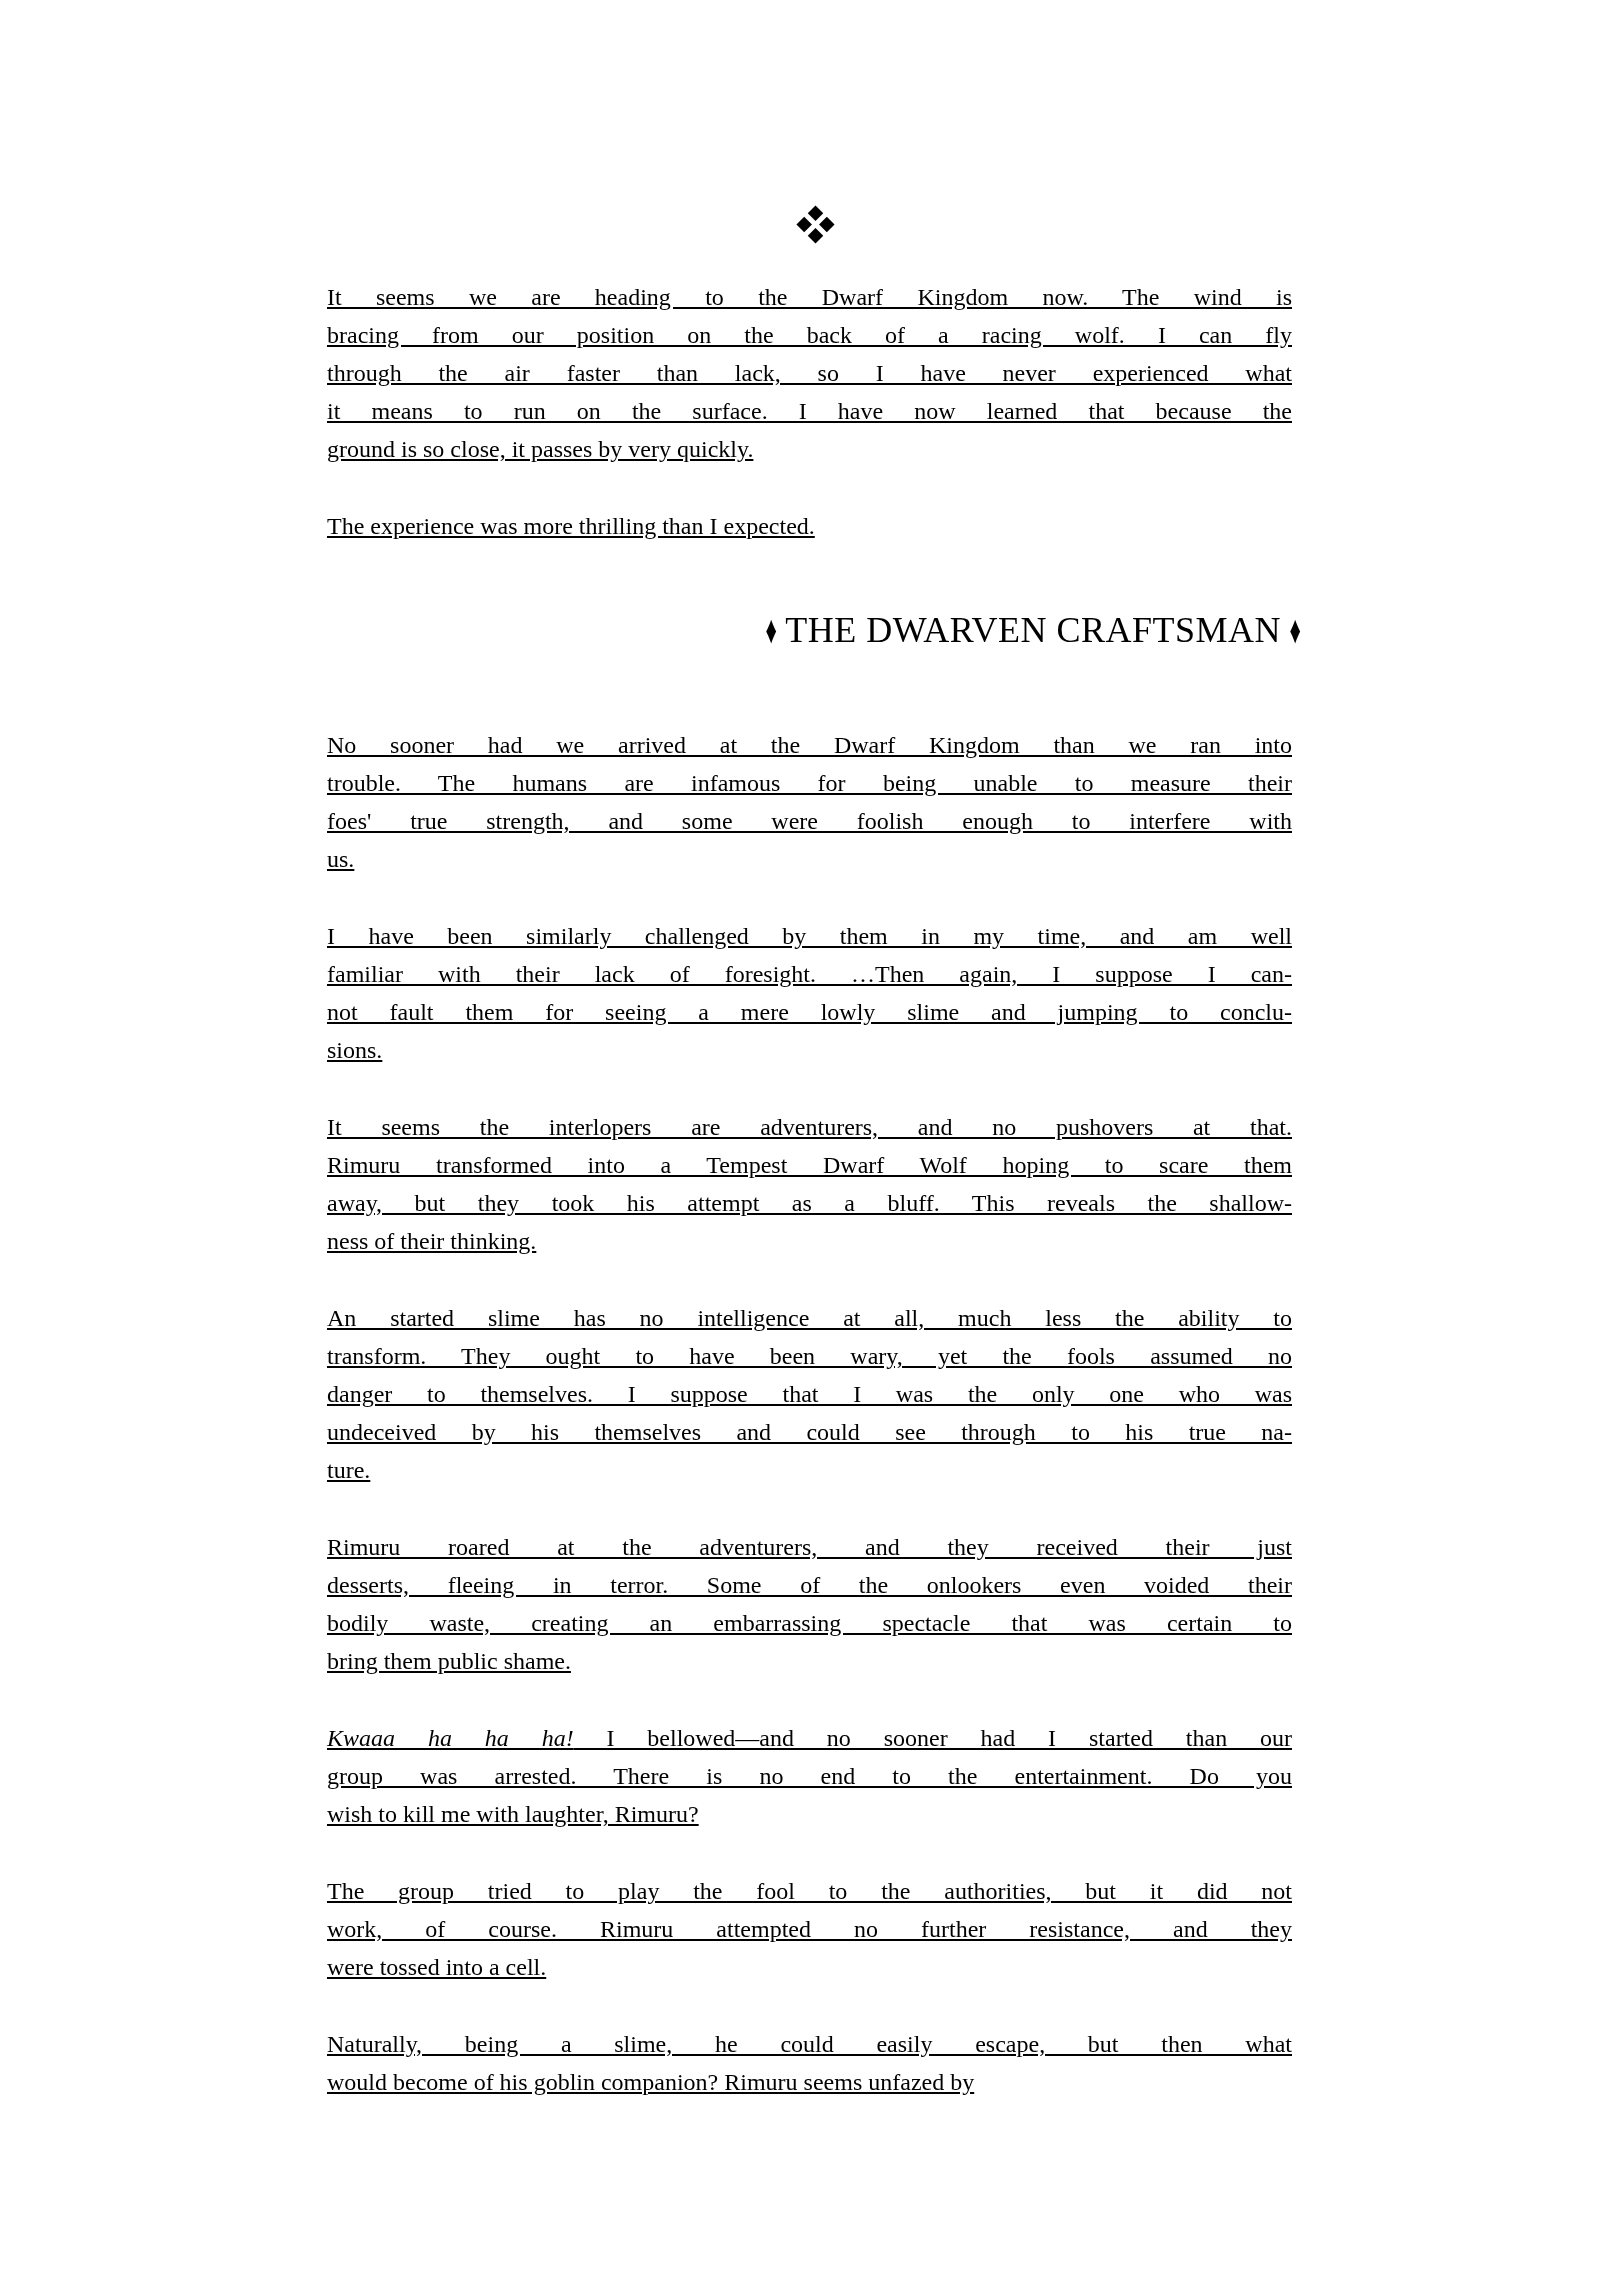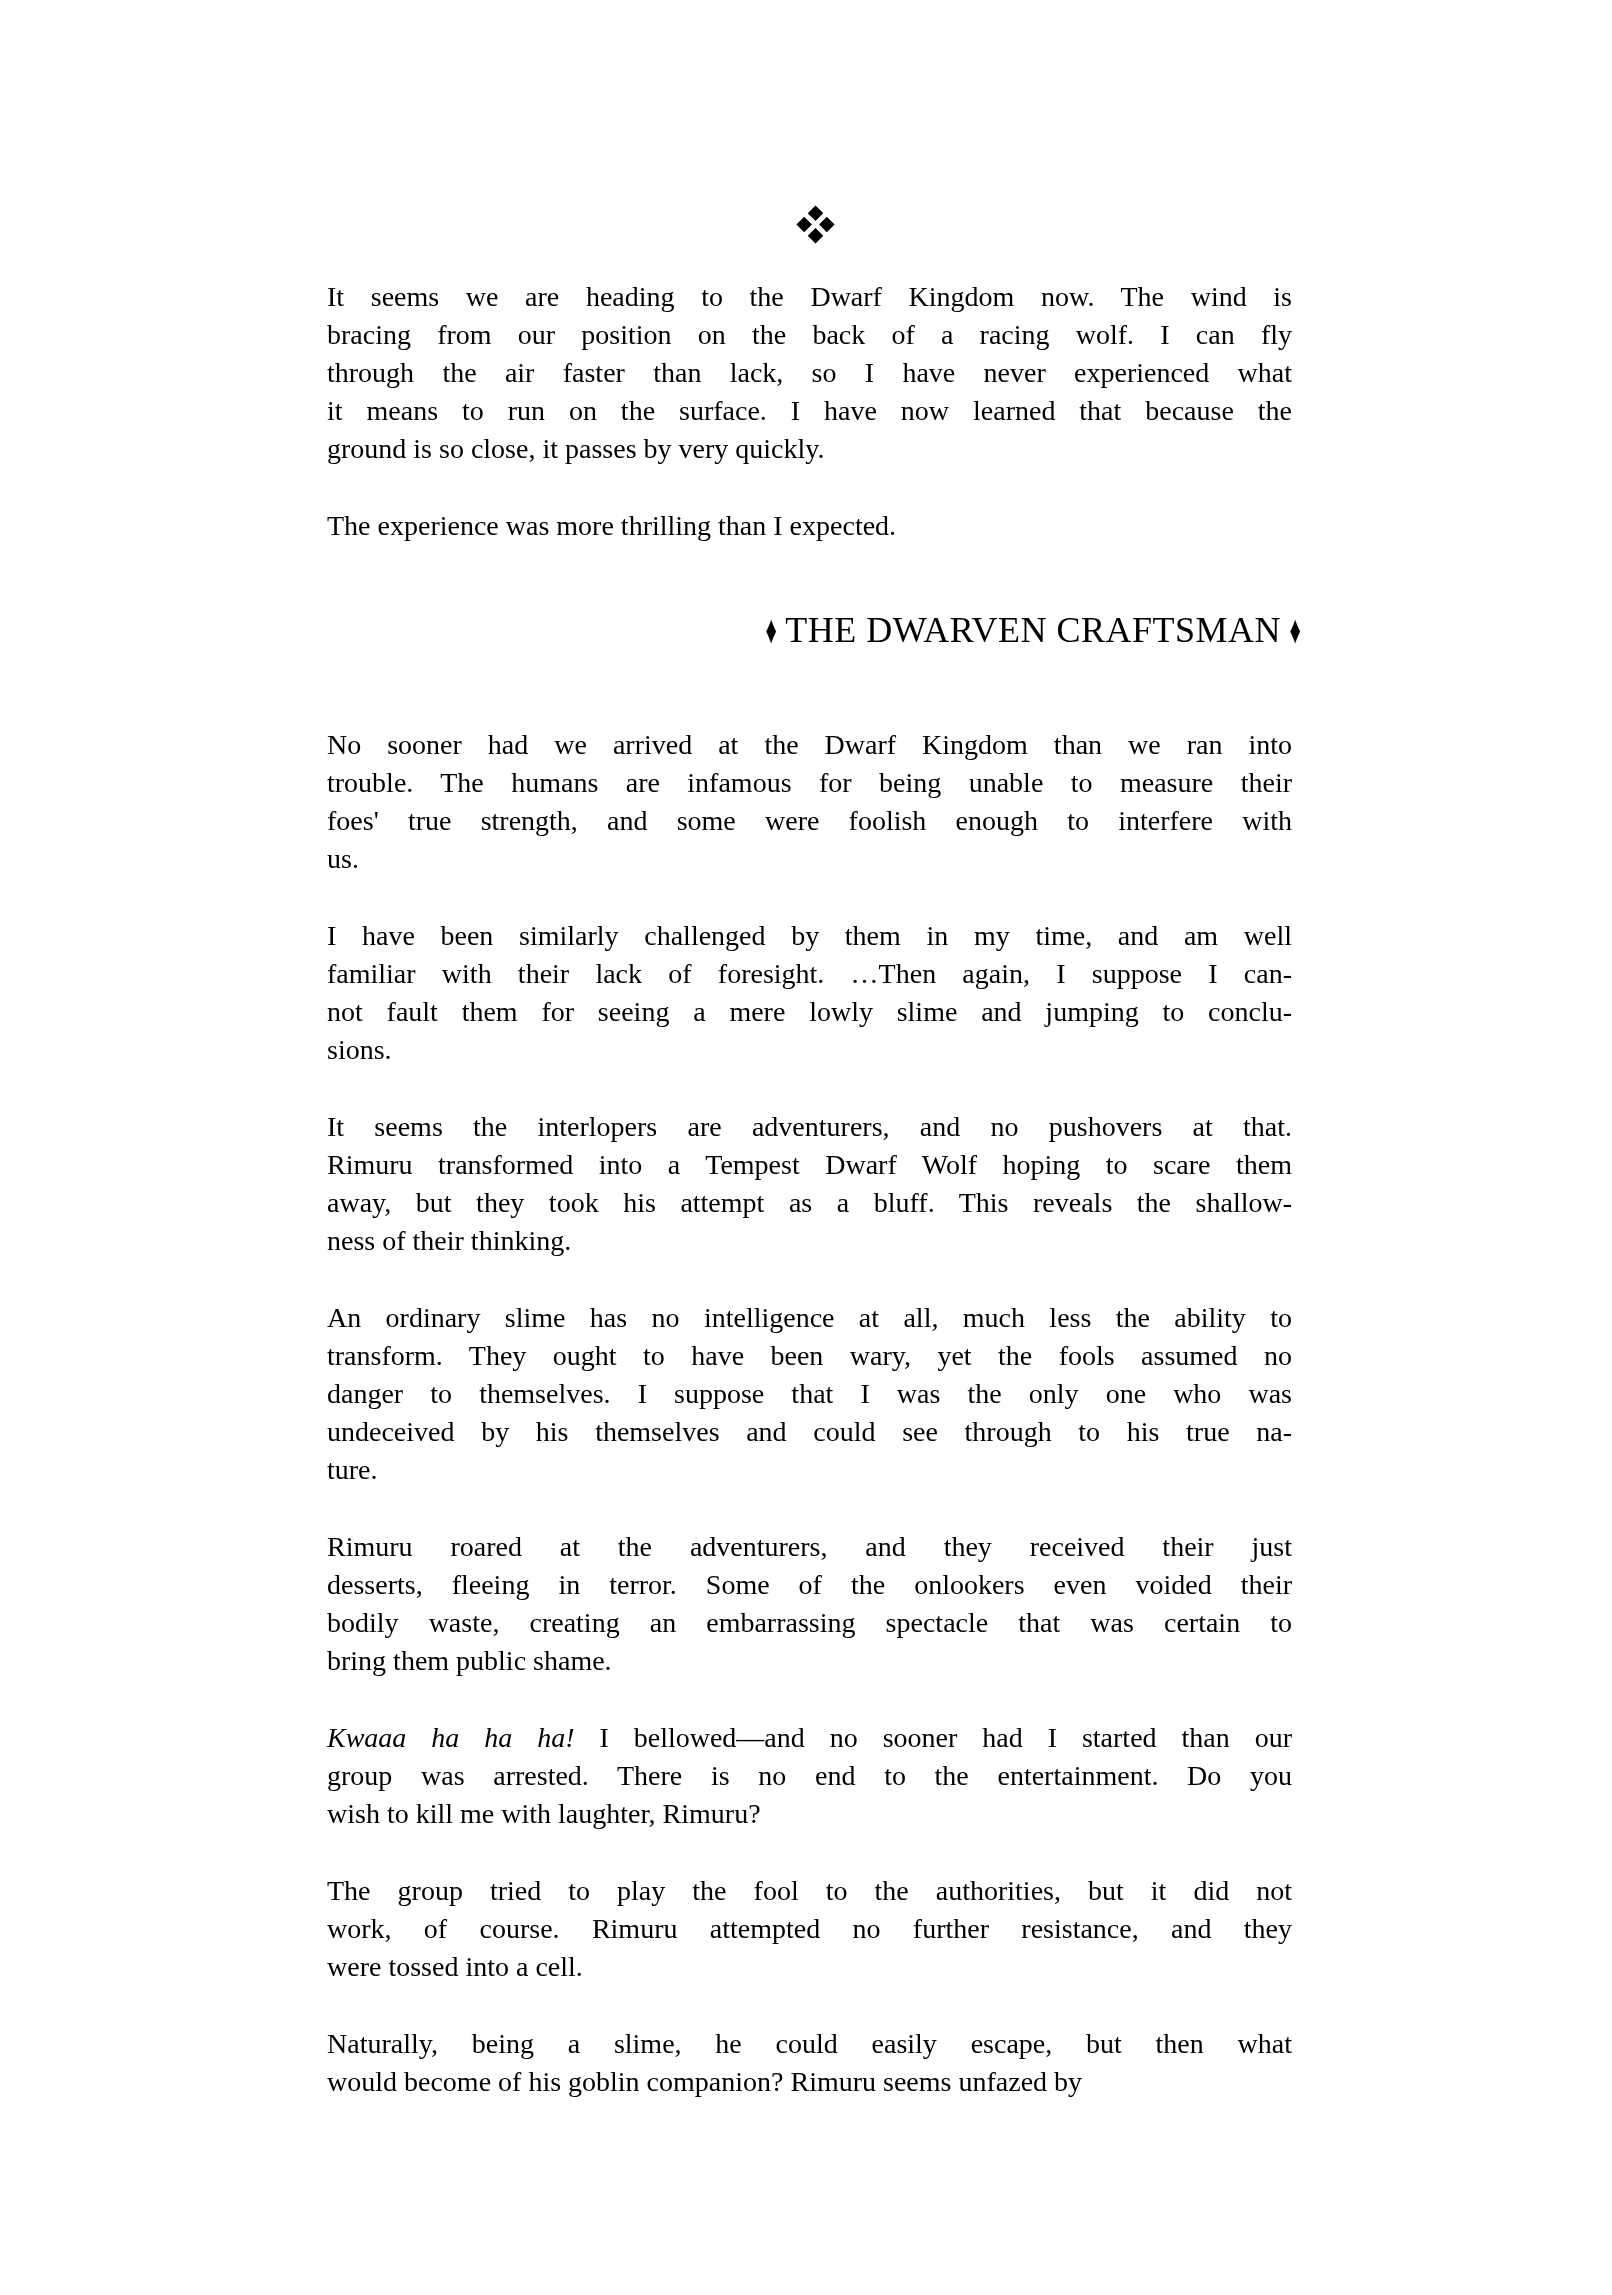--- a/index.html
+++ b/index.html
@@ -30,23 +30,24 @@
     display: grid;
     grid-template-columns: 1fr 1fr;
     grid-template-rows: 1fr 1fr;
     gap: 4.2px;
   }
   .ornament .cell {
     background: #000000;
   }
   .text-block { }
   .para {
-    font-size: 28px;
+    font-size: 24px;
     line-height: 38px;
     margin: 0 12px 39px 0;
+    text-decoration: underline;
   }
   .para:last-child { margin-bottom: 0; }
   .line {
     text-align: justify;
     text-align-last: justify;
     text-justify: inter-word;
   }
   .line.last {
     text-align-last: left;
   }
@@ -112,21 +113,21 @@
         <div class="line"><span>not fault them for seeing a mere lowly slime and jumping to conclu-</span></div>
         <div class="line last"><span>sions.</span></div>
       </div>
       <div class="para">
         <div class="line"><span>It seems the interlopers are adventurers, and no pushovers at that.</span></div>
         <div class="line"><span>Rimuru transformed into a Tempest Dwarf Wolf hoping to scare them</span></div>
         <div class="line"><span>away, but they took his attempt as a bluff. This reveals the shallow-</span></div>
         <div class="line last"><span>ness of their thinking.</span></div>
       </div>
       <div class="para">
-        <div class="line"><span>An ordinary slime has no intelligence at all, much less the ability to</span></div>
+        <div class="line"><span>An started slime has no intelligence at all, much less the ability to</span></div>
         <div class="line"><span>transform. They ought to have been wary, yet the fools assumed no</span></div>
         <div class="line"><span>danger to themselves. I suppose that I was the only one who was</span></div>
         <div class="line"><span>undeceived by his themselves and could see through to his true na-</span></div>
         <div class="line last"><span>ture.</span></div>
       </div>
       <div class="para">
         <div class="line"><span>Rimuru roared at the adventurers, and they received their just</span></div>
         <div class="line"><span>desserts, fleeing in terror. Some of the onlookers even voided their</span></div>
         <div class="line"><span>bodily waste, creating an embarrassing spectacle that was certain to</span></div>
         <div class="line last"><span>bring them public shame.</span></div>

